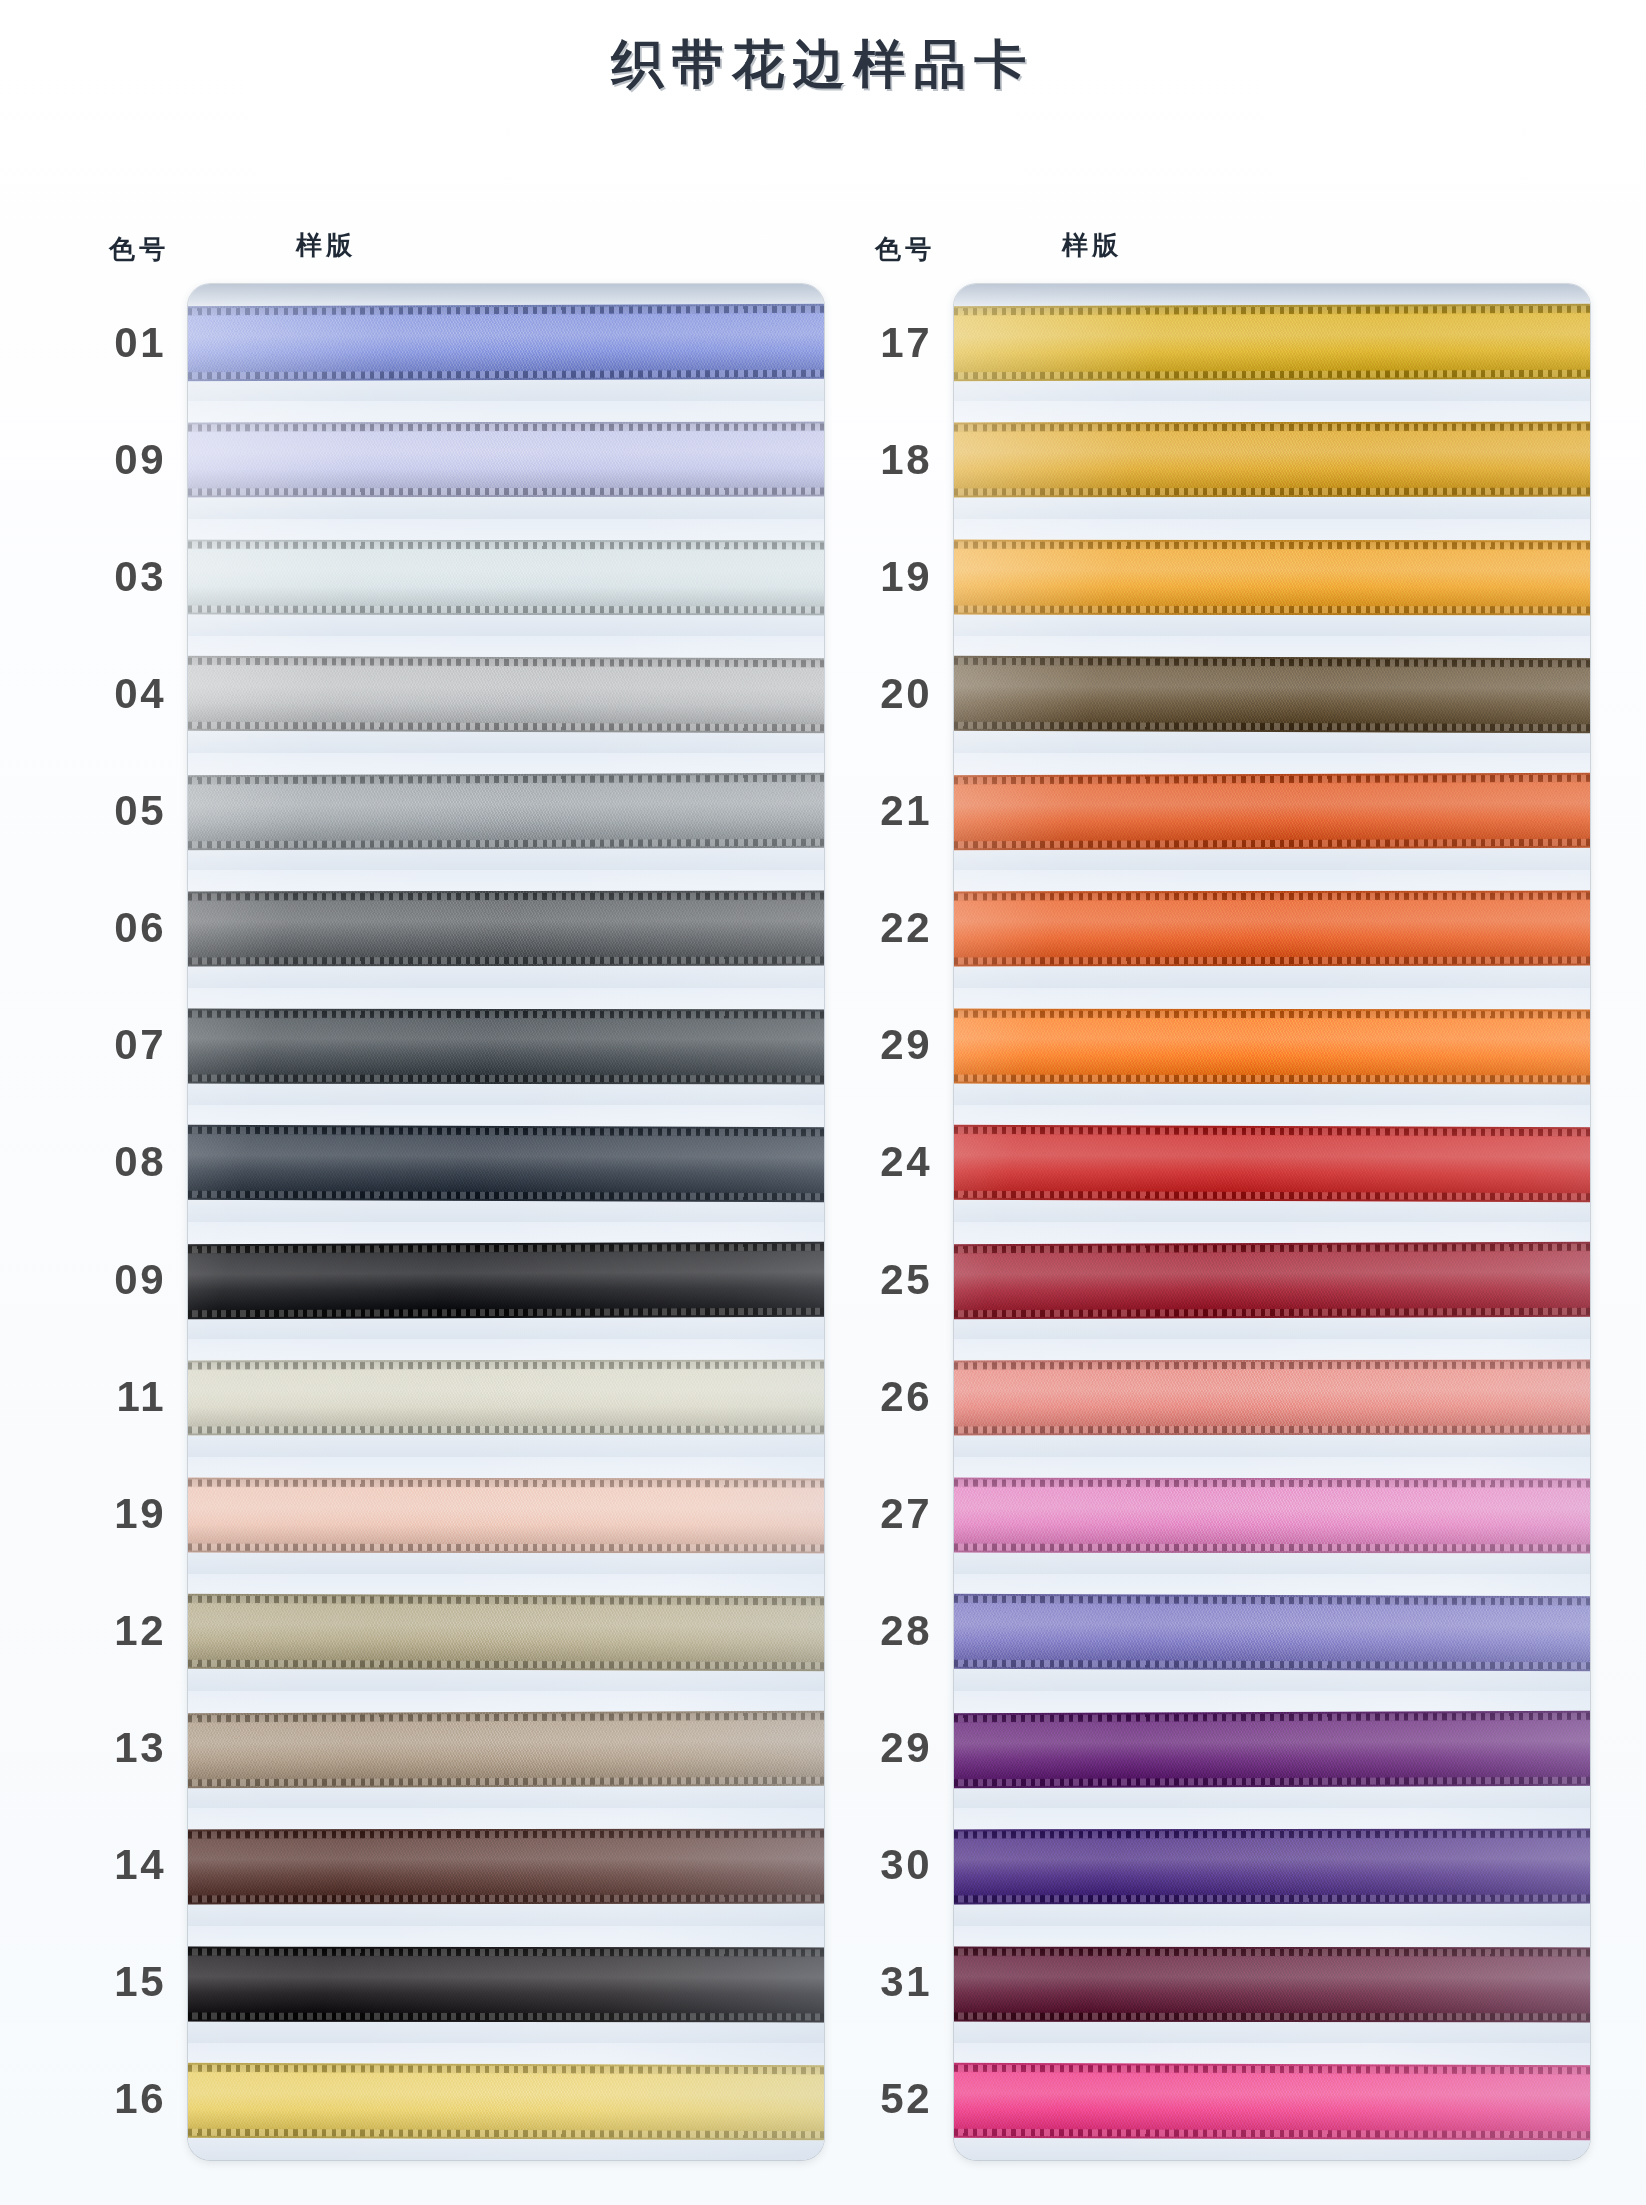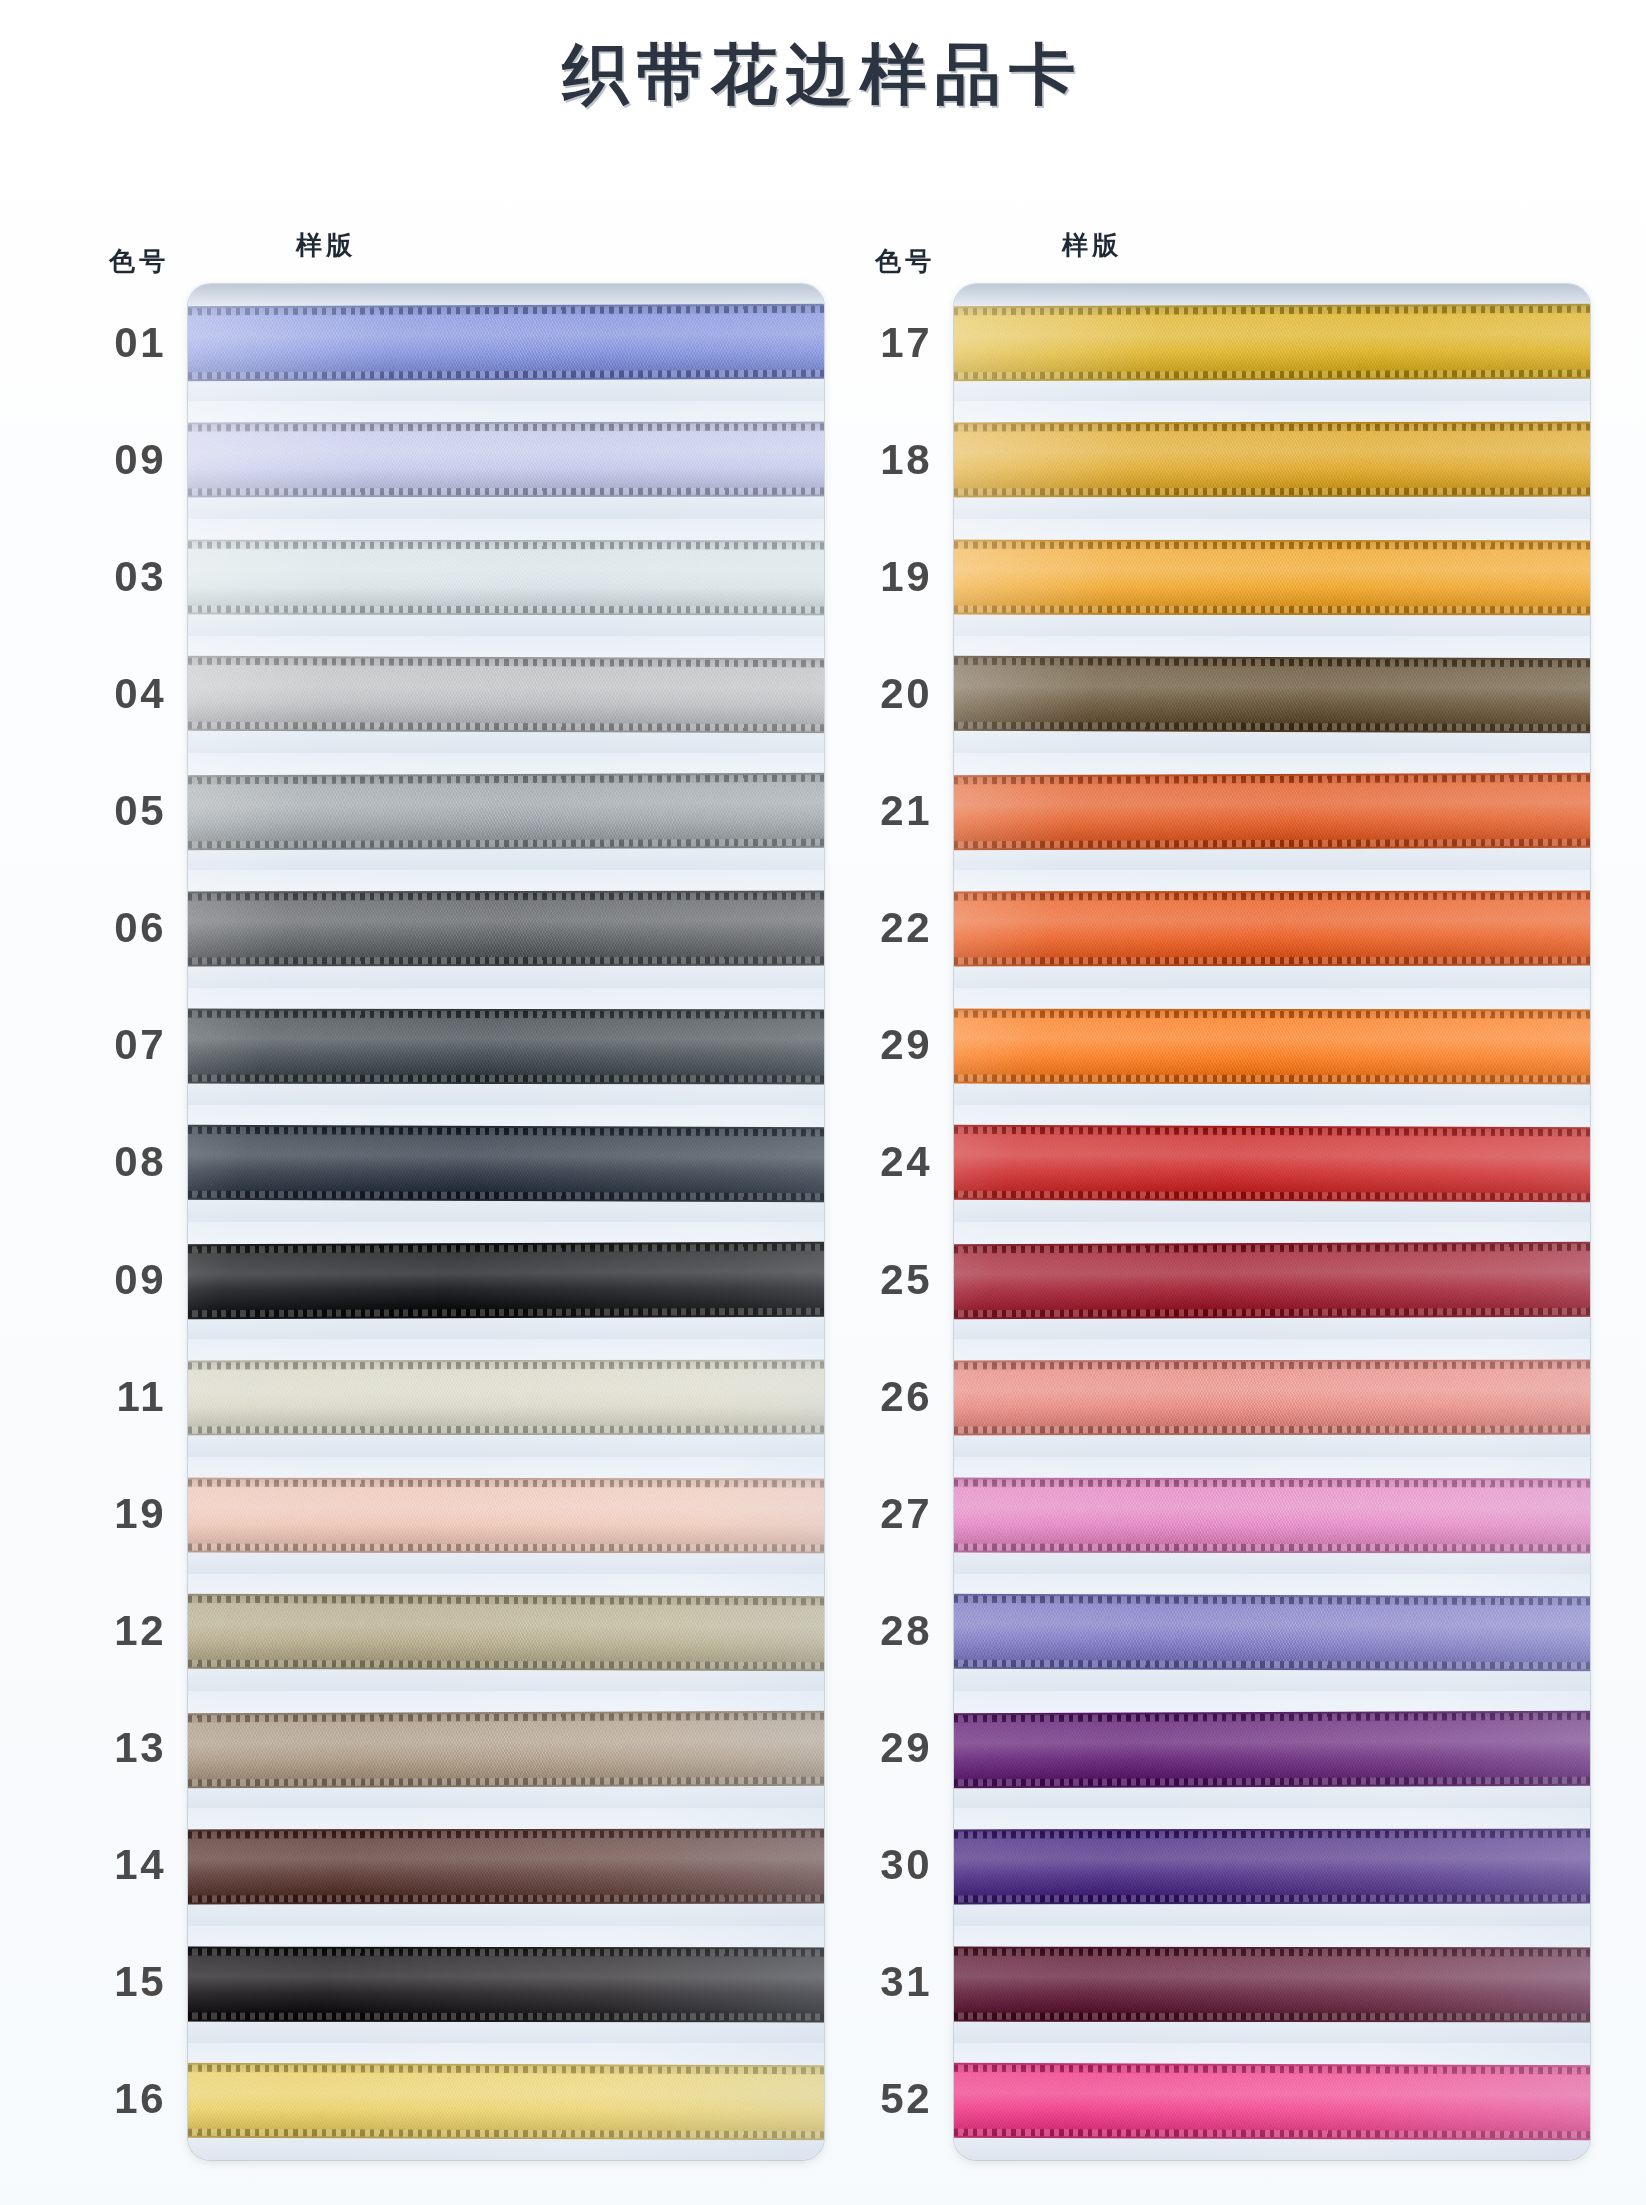--- a/index.html
+++ b/index.html
@@ -21,21 +21,21 @@
   }
 
   
   #title {
     position: absolute;
     top: 30px;
     left: 0;
     width: 1646px;
     text-align: center;
     font-family: "DejaVu Serif", "Liberation Serif", serif;
-    font-size: 66px;
+    font-size: 52px;
     font-weight: 700;
     letter-spacing: 8.5px;
     color: #2b3440;
     text-shadow: 1.7px 1.7px 0 rgba(40,55,75,.30),
                  -0.8px -0.8px 0 rgba(255,255,255,.6);
     white-space: nowrap;
   }
 
   
   .column {
@@ -51,21 +51,21 @@
   .col-header {
     position: absolute;
     top: 0;
     left: 0;
     width: 744px;
     height: 52px;
   }
   .hdr-code {
     position: absolute;
     left: 29px;
-    top: 16px;
+    top: 4px;
     font-family: "DejaVu Serif", "Liberation Serif", serif;
     font-size: 26px;
     font-weight: 600;
     letter-spacing: 4.2px;
     color: #1f2a36;
   }
   .hdr-sample {
     position: absolute;
     left: 216px;
     top: 0;

